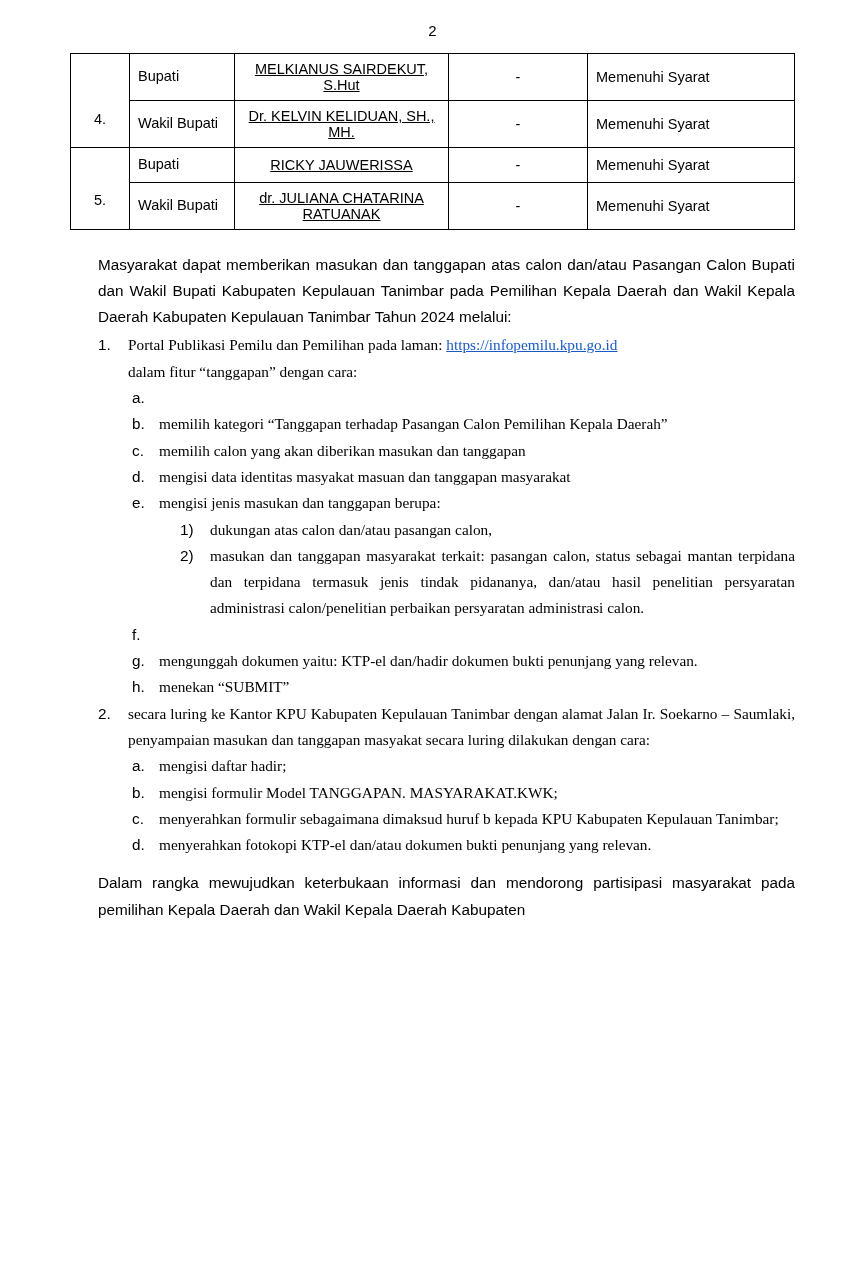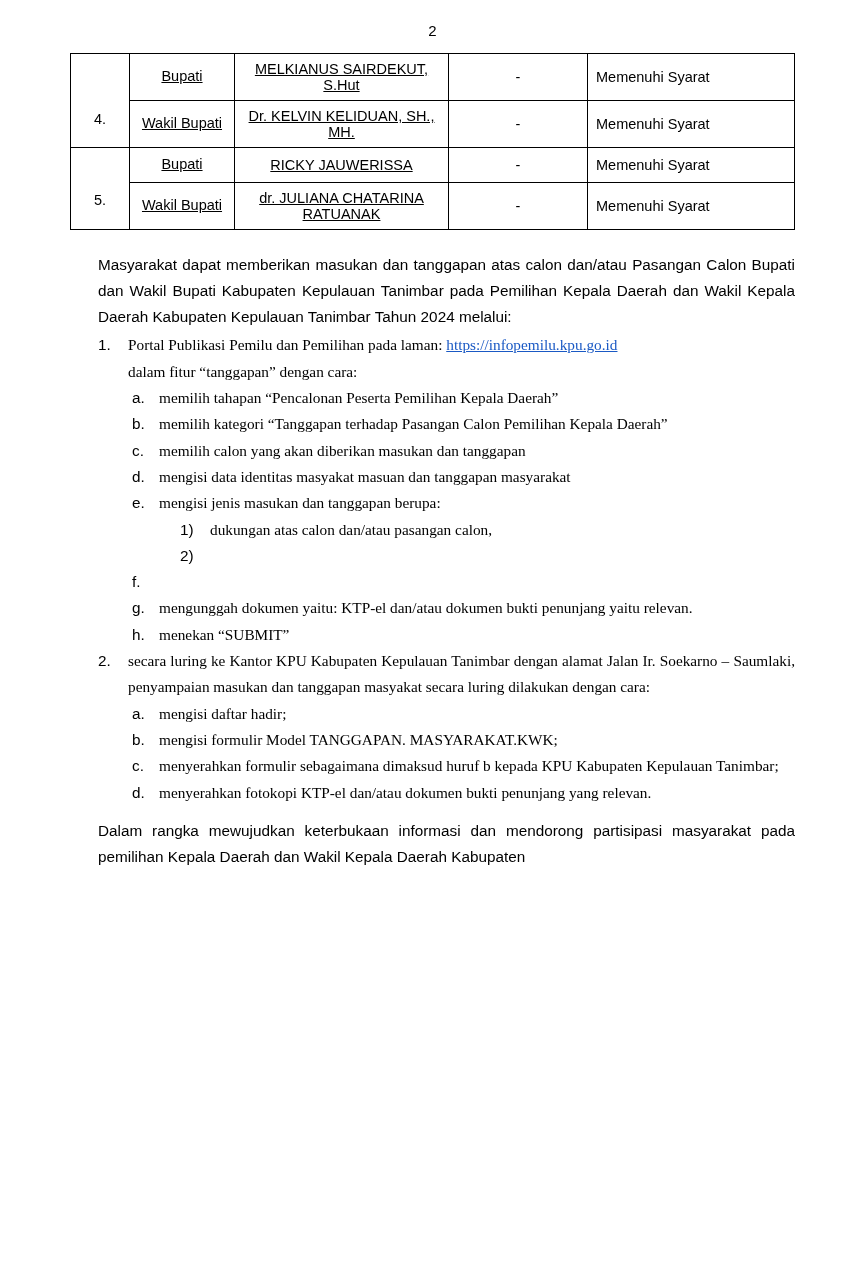--- a/index.html
+++ b/index.html
@@ -45,23 +45,22 @@
     text-align: center;
     vertical-align: bottom;
     padding-bottom: 10px;
   }
   td.col-no.bottom-row {
     vertical-align: top;
     padding-top: 10px;
   }
   td.col-jab {
     width: 88px;
-    text-align: center;
+    text-align: left;
     line-height: 1.35;
-    text-decoration: underline;
   }
   td.col-name {
     width: auto;
     text-align: center;
     padding-left: 10px;
     text-decoration: underline;
   }
   td.col-dash {
     width: 122px;
     text-align: center;
@@ -177,21 +176,20 @@
       <span class="content">
         <span>Portal Publikasi Pemilu dan Pemilihan pada laman:</span>
         <a class="link" href="#">https://infopemilu.kpu.go.id</a>
         <br>
         <span>dalam fitur “tanggapan” dengan cara:</span>
       </span>
     </div>
 
     <div class="li lvl2">
       <span class="marker">a.</span>
-      <span class="content">memilih tahapan “Pencalonan Peserta Pemilihan Kepala Daerah”</span>
     </div>
     <div class="li lvl2">
       <span class="marker">b.</span>
       <span class="content">memilih kategori “Tanggapan terhadap Pasangan Calon Pemilihan Kepala Daerah”</span>
     </div>
     <div class="li lvl2">
       <span class="marker">c.</span>
       <span class="content">memilih calon yang akan diberikan masukan dan tanggapan</span>
     </div>
     <div class="li lvl2">
@@ -202,28 +200,29 @@
       <span class="marker">e.</span>
       <span class="content">mengisi jenis masukan dan tanggapan berupa:</span>
     </div>
 
     <div class="li lvl3">
       <span class="marker">1)</span>
       <span class="content">dukungan atas calon dan/atau pasangan calon,</span>
     </div>
     <div class="li lvl3">
       <span class="marker">2)</span>
+      <span class="content">masukan dan tanggapan masyarakat terkait: pasangan calon, status sebagai mantan terpidana dan terpidana termasuk jenis tindak pidananya, dan/atau hasil penelitian persyaratan administrasi calon/penelitian perbaikan persyaratan administrasi calon.</span>
     </div>
 
     <div class="li lvl2">
       <span class="marker">f.</span>
     </div>
     <div class="li lvl2">
       <span class="marker">g.</span>
-      <span class="content">mengunggah dokumen yaitu: KTP-el dan/atau dokumen bukti penunjang yaitu relevan.</span>
+      <span class="content">mengunggah dokumen yaitu: KTP-el dan/hadir dokumen bukti penunjang yang relevan.</span>
     </div>
     <div class="li lvl2">
       <span class="marker">h.</span>
       <span class="content">menekan “SUBMIT”</span>
     </div>
 
     <div class="li lvl1">
       <span class="marker">2.</span>
       <span class="content">secara luring ke Kantor KPU Kabupaten Kepulauan Tanimbar dengan alamat Jalan Ir. Soekarno – Saumlaki, penyampaian masukan dan tanggapan masyakat secara luring dilakukan dengan cara:</span>
     </div>

